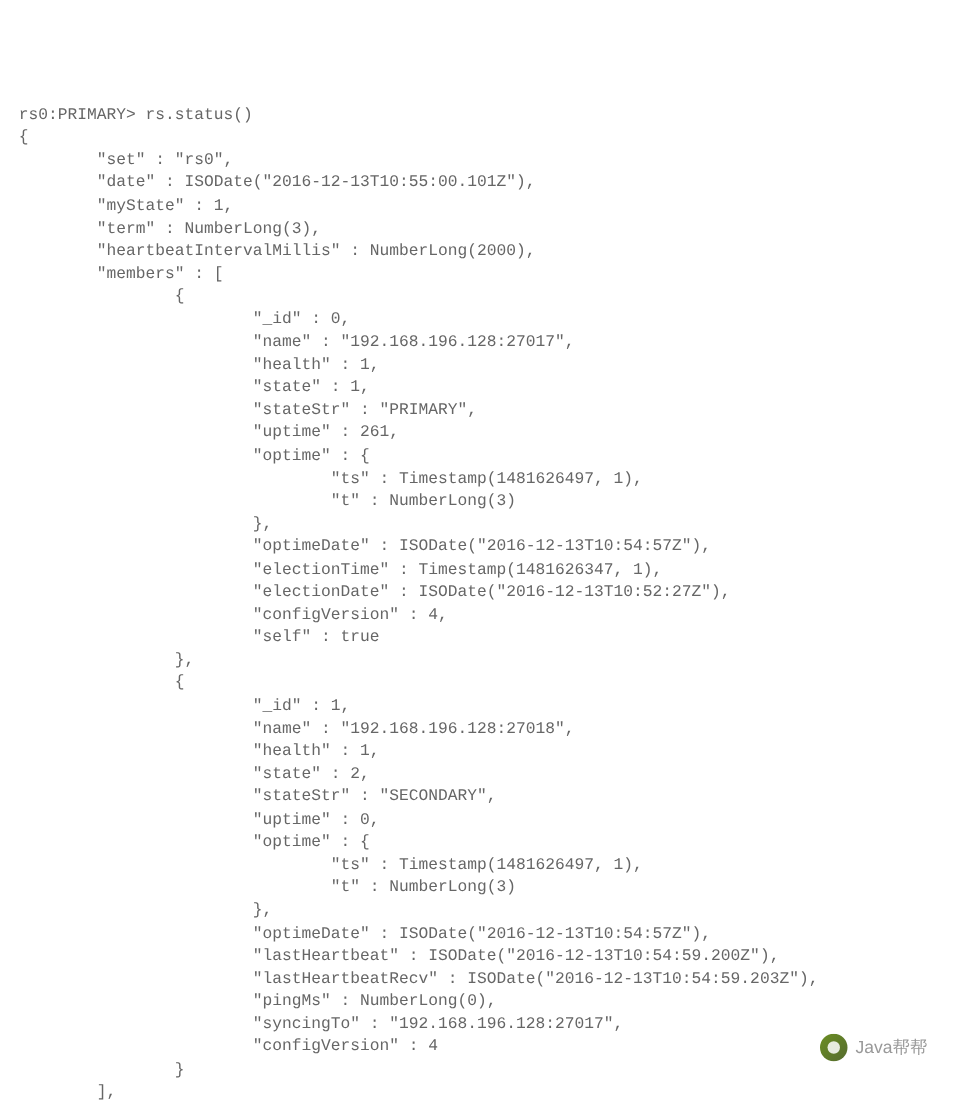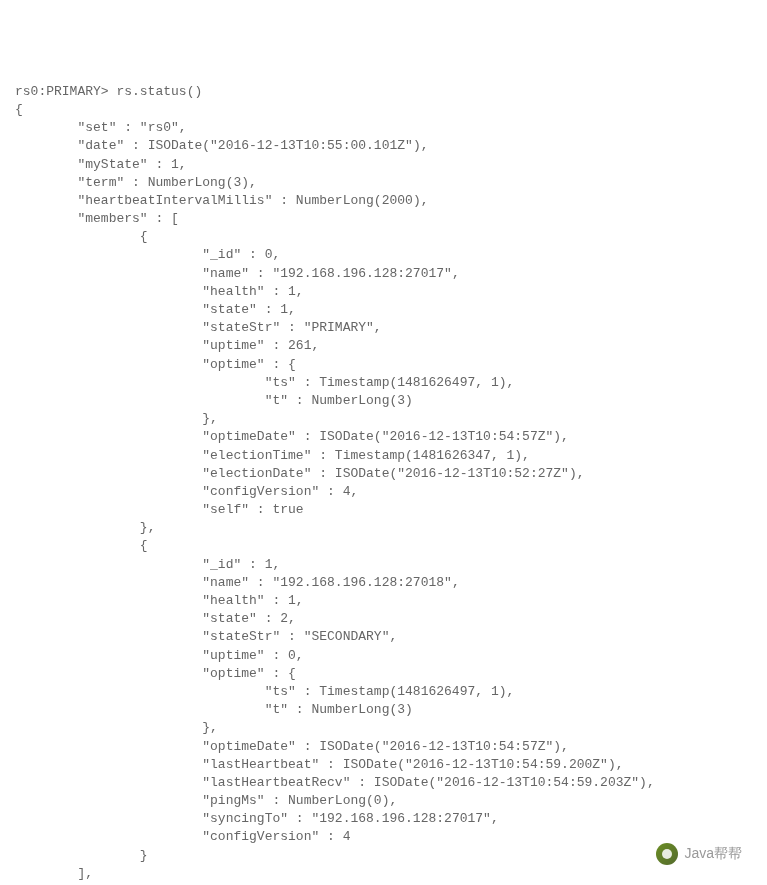--- a/index.html
+++ b/index.html
@@ -10,21 +10,21 @@
       line-height: 1.4;
       color: #666;
       background: #fff;
       white-space: pre;
     }
     .terminal {
       display: block;
     }
     .watermark {
       position: fixed;
-      bottom: 20px;
+      bottom: 36px;
       right: 25px;
       display: flex;
       align-items: center;
       gap: 6px;
       font-family: Arial, sans-serif;
       font-size: 14px;
       color: #999;
     }
     .watermark-icon {
       width: 22px;

